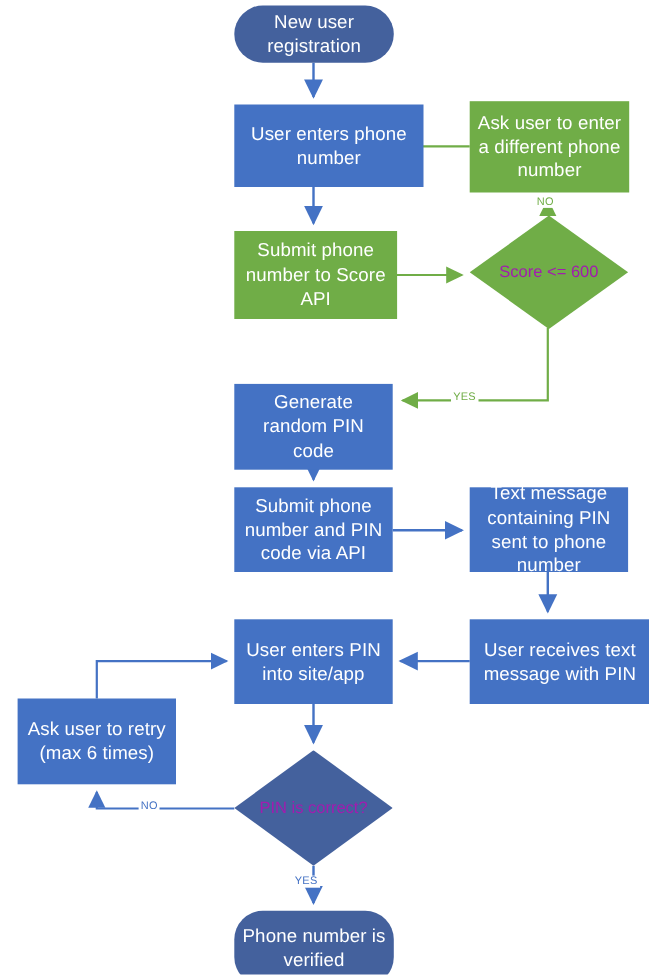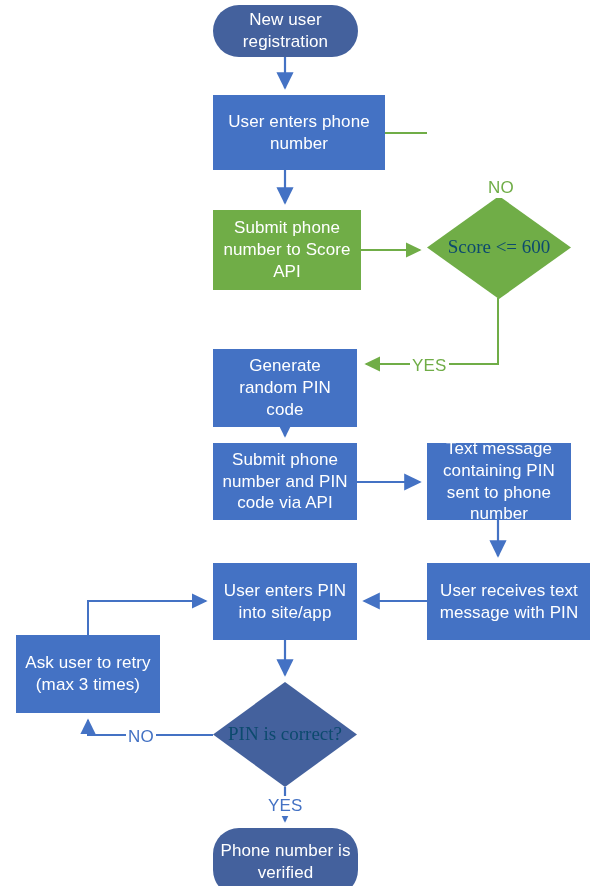--- a/index.html
+++ b/index.html
@@ -60,29 +60,28 @@
   .diamond-label {
     position: absolute;
     left: 0;
     top: 0;
     width: 100%;
     height: 100%;
     display: flex;
     align-items: center;
     justify-content: center;
     text-align: center;
-    color: #0c4a6e;
-    font-size: 19px;
+    color: #a21caf;
+    font-size: 15px;
     line-height: 1.28;
     box-sizing: border-box;
-    font-family: Liberation Serif, serif;
   }
   .edge-label {
     position: absolute;
-    font-size: 17px;
+    font-size: 10px;
     font-weight: 400;
     letter-spacing: 0.2px;
     white-space: nowrap;
     background: #ffffff;
     padding: 0 2px;
   }
   .edge-label.green { color: #70ad47; }
   .edge-label.blue { color: #4472c4; }
 </style>
 </head>
@@ -130,20 +129,23 @@
   </svg>
 
   <div class="node terminator" style="left:213px; top:5px; width:145px; height:52px;">
     <span>New user registration</span>
   </div>
 
   <div class="node process-blue" style="left:213px; top:95px; width:172px; height:75px;">
     <span>User enters phone number</span>
   </div>
 
+  <div class="node process-green" style="left:427px; top:92px; width:145px; height:83px;">
+    <span>Ask user to enter a different phone number</span>
+  </div>
 
   <div class="node process-green" style="left:213px; top:210px; width:148px; height:80px;">
     <span>Submit phone number to Score API</span>
   </div>
 
   <div class="diamond-wrap" style="left:427px; top:196px; width:144px; height:103px;">
     <svg class="diamond-shape" viewBox="0 0 144 103" preserveAspectRatio="none">
       <polygon points="72,0 144,51.5 72,103 0,51.5" fill="#70ad47"></polygon>
     </svg>
     <div class="diamond-label">Score &lt;= 600</div>
@@ -163,21 +165,21 @@
 
   <div class="node process-blue" style="left:427px; top:563px; width:164px; height:77px;">
     <span>User receives text message with PIN</span>
   </div>
 
   <div class="node process-blue" style="left:213px; top:563px; width:144px; height:77px;">
     <span>User enters PIN into site/app</span>
   </div>
 
   <div class="node process-blue" style="left:16px; top:635px; width:144px; height:78px;">
-    <span>Ask user to retry (max 3 times)</span>
+    <span>Ask user to retry (max 6 times)</span>
   </div>
 
   <div class="diamond-wrap" style="left:213px; top:682px; width:144px; height:105px;">
     <svg class="diamond-shape" viewBox="0 0 144 105" preserveAspectRatio="none">
       <polygon points="72,0 144,52.5 72,105 0,52.5" fill="#44619d"></polygon>
     </svg>
     <div class="diamond-label">PIN is correct?</div>
   </div>
 
   <div class="node terminator" style="left:213px; top:828px; width:145px; height:68px;">

